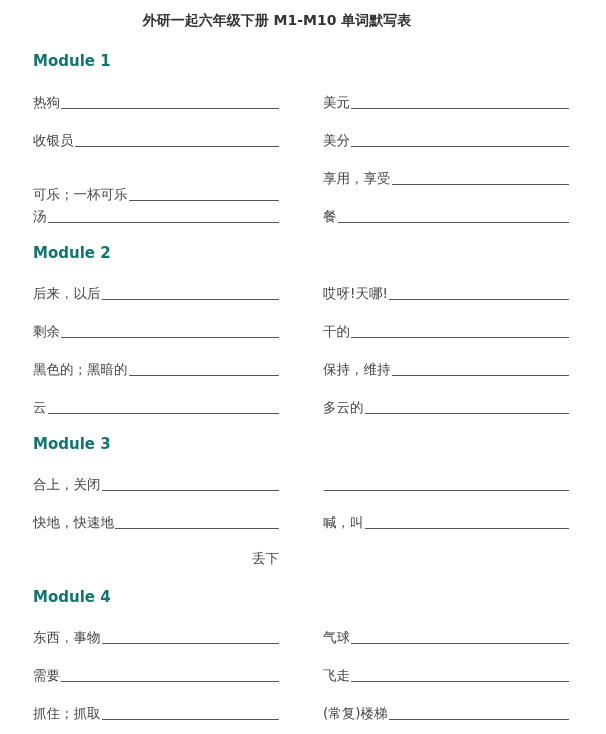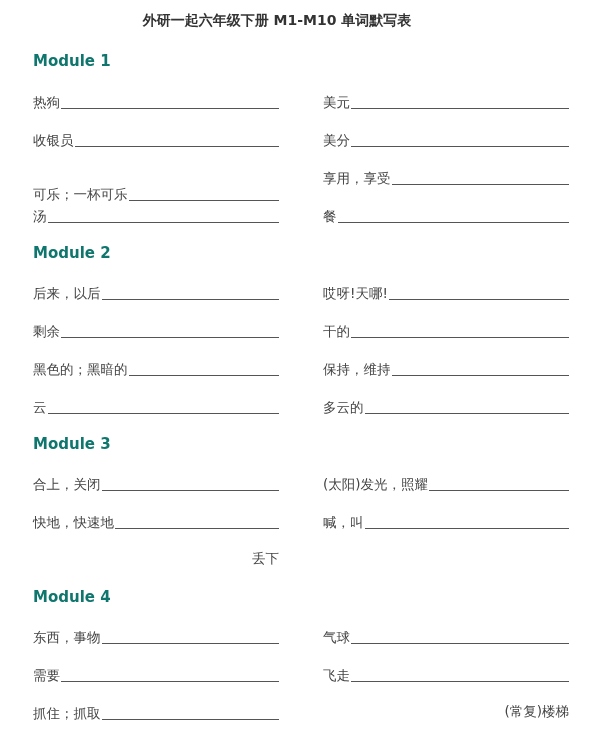--- a/index.html
+++ b/index.html
@@ -98,21 +98,20 @@
     <span class="lbl">多云的</span>
     <span class="line"></span>
   </div>
 
 <div class="module" style="top:435px;">Module 3</div>
 <div class="item left" style="top:474px;">
     <span class="lbl">合上，关闭</span>
     <span class="line"></span>
   </div>
 <div class="item right" style="top:474px;">
-    <span class="lbl">(太阳)发光，照耀</span>
     <span class="line"></span>
   </div>
 <div class="item left" style="top:512px;">
     <span class="lbl">快地，快速地</span>
     <span class="line"></span>
   </div>
 <div class="item right" style="top:512px;">
     <span class="lbl">喊，叫</span>
     <span class="line"></span>
   </div>
@@ -135,16 +134,16 @@
     <span class="line"></span>
   </div>
 <div class="item right" style="top:665px;">
     <span class="lbl">飞走</span>
     <span class="line"></span>
   </div>
 <div class="item left" style="top:703px;">
     <span class="lbl">抓住；抓取</span>
     <span class="line"></span>
   </div>
-<div class="item right" style="top:703px;flex-direction:column;">
+<div class="item right" style="top:703px;">
     <span class="lbl">(常复)楼梯</span>
     <span class="line"></span>
   </div>
 
 </body></html>

